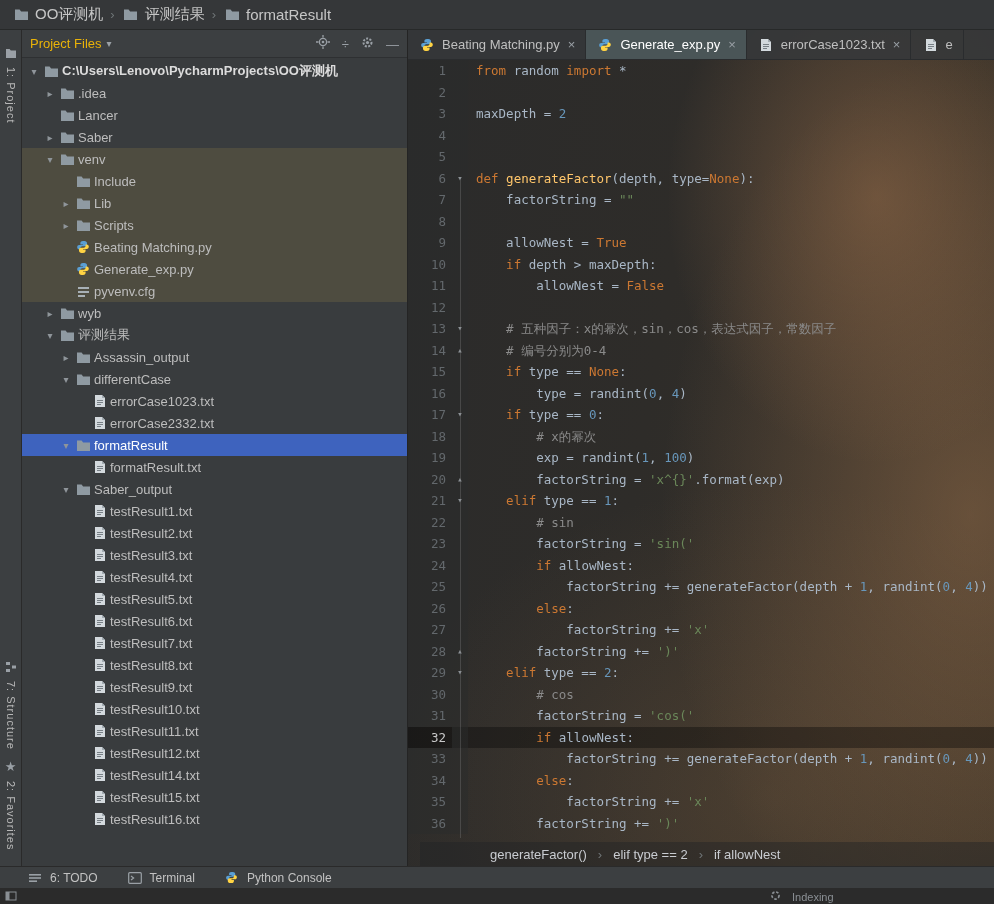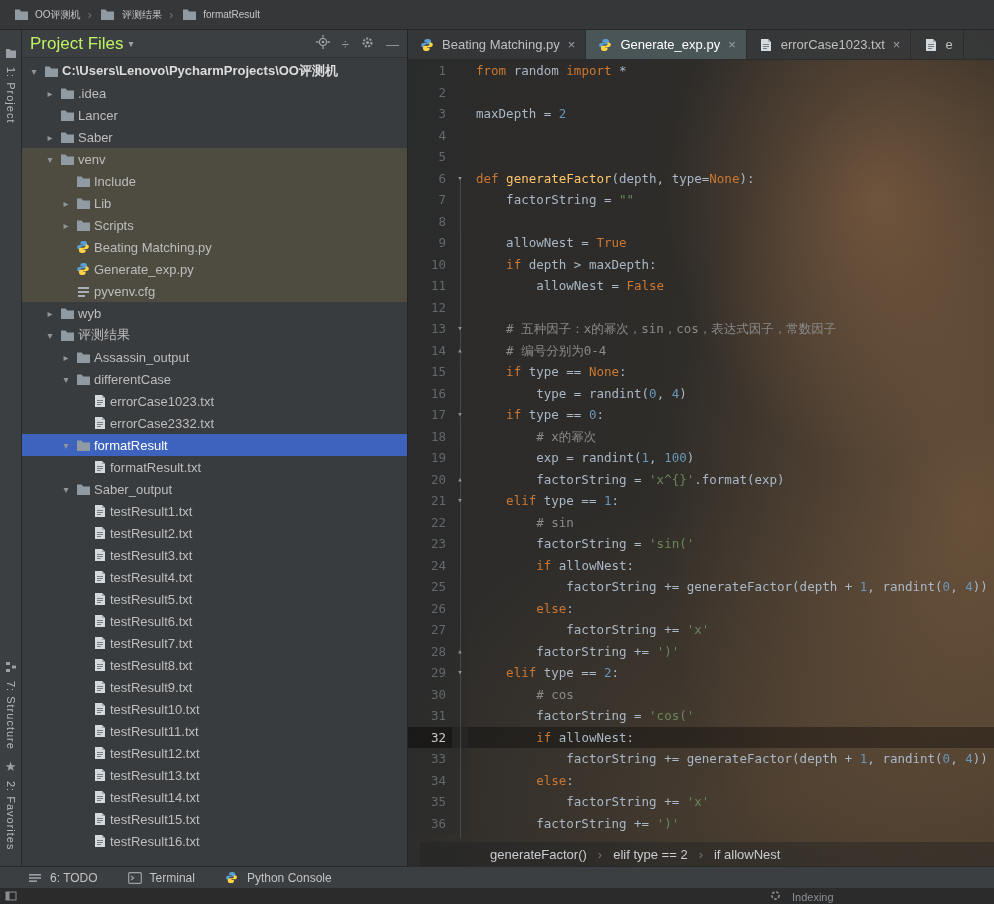--- a/index.html
+++ b/index.html
@@ -3,39 +3,39 @@
 <meta charset="utf-8">
 <style>
   * { margin:0; padding:0; box-sizing:border-box; }
   html,body { width:994px; height:904px; overflow:hidden; background:#2b2b2b;
     font-family:"Liberation Sans", sans-serif; }
   .app { width:994px; height:904px; display:flex; flex-direction:column; color:#bbb; background:#2b2b2b; }
 
   
   .topbar { flex:0 0 30px; background:#353739; border-bottom:1px solid #272929;
     display:flex; align-items:center; padding:0 8px; }
-  .crumb { display:flex; align-items:center; gap:5px; padding:0 4px; font-size:10px; color:#c6c6c6; cursor:default; }
+  .crumb { display:flex; align-items:center; gap:5px; padding:0 4px; font-size:15px; color:#c6c6c6; cursor:default; }
   .crumb-sep { color:#6f7577; padding:0 3px; font-size:13px; }
 
   .main { flex:1 1 auto; display:flex; min-height:0; }
 
   
   .leftstrip { flex:0 0 22px; background:#3c3f41; border-right:1px solid #2a2a2a;
     display:flex; flex-direction:column; align-items:center; padding:6px 0 8px; }
   .strip-spacer { flex:1; }
   .strip-btn { display:flex; flex-direction:column; align-items:center; gap:5px;
     color:#b8b8b8; font-size:11px; margin:8px 0; cursor:default; }
   .strip-label { writing-mode:vertical-rl; letter-spacing:1px; white-space:nowrap; }
 
   
   .project-panel { flex:0 0 386px; background:#393c3e; border-right:1px solid #242424;
     display:flex; flex-direction:column; min-height:0; }
   .panel-header { flex:0 0 28px; background:#3c3f41; border-bottom:1px solid #2e3032;
     display:flex; align-items:center; padding:0 8px; }
-  .panel-title { font-size:17px; color:#bef264; }
+  .panel-title { font-size:13px; color:#eab308; }
   .panel-caret { color:#9aa0a6; font-size:10px; margin-left:5px; }
   .panel-header-icons { margin-left:auto; display:flex; align-items:center; gap:12px; }
   .glyph { font-size:13px; color:#9aa0a6; line-height:1; }
   .tree { flex:1; overflow:hidden; padding-top:2px; }
   .tree-row { height:22px; display:flex; align-items:center; font-size:13px; color:#bdbdbd;
     white-space:nowrap; cursor:default; }
   .tree-row.bold .tree-label { font-weight:bold; color:#dcdcdc; }
   .tree-row.tint { background:rgba(130,117,70,0.30); }
   .tree-row.selected { background:#3e63be; }
   .tree-row.selected .tree-label { color:#fff; }
@@ -519,33 +519,20 @@
             <span class="icon">
               <svg width="13" height="14" viewBox="0 0 13 14">
                 <path d="M2 1h7l3 3v9H2z" fill="#d3d9dd"></path>
                 <path d="M9 1l3 3H9z" fill="#a2abb1"></path>
                 <rect x="4" y="6" width="6" height="1" fill="#777f85"></rect>
                 <rect x="4" y="8" width="6" height="1" fill="#777f85"></rect>
                 <rect x="4" y="10" width="4" height="1" fill="#777f85"></rect>
               </svg>
             </span>
             <span class="tree-label">testResult12.txt</span>
-          </div>
-          <div class="tree-row" style="padding-left: 52px;">
-            <span class="tree-arrow"></span>
-            <span class="icon">
-              <svg width="13" height="14" viewBox="0 0 13 14">
-                <path d="M2 1h7l3 3v9H2z" fill="#d3d9dd"></path>
-                <path d="M9 1l3 3H9z" fill="#a2abb1"></path>
-                <rect x="4" y="6" width="6" height="1" fill="#777f85"></rect>
-                <rect x="4" y="8" width="6" height="1" fill="#777f85"></rect>
-                <rect x="4" y="10" width="4" height="1" fill="#777f85"></rect>
-              </svg>
-            </span>
-            <span class="tree-label">testResult13.txt</span>
           </div>
           <div class="tree-row" style="padding-left: 52px;">
             <span class="tree-arrow"></span>
             <span class="icon">
               <svg width="13" height="14" viewBox="0 0 13 14">
                 <path d="M2 1h7l3 3v9H2z" fill="#d3d9dd"></path>
                 <path d="M9 1l3 3H9z" fill="#a2abb1"></path>
                 <rect x="4" y="6" width="6" height="1" fill="#777f85"></rect>
                 <rect x="4" y="8" width="6" height="1" fill="#777f85"></rect>
                 <rect x="4" y="10" width="4" height="1" fill="#777f85"></rect>

